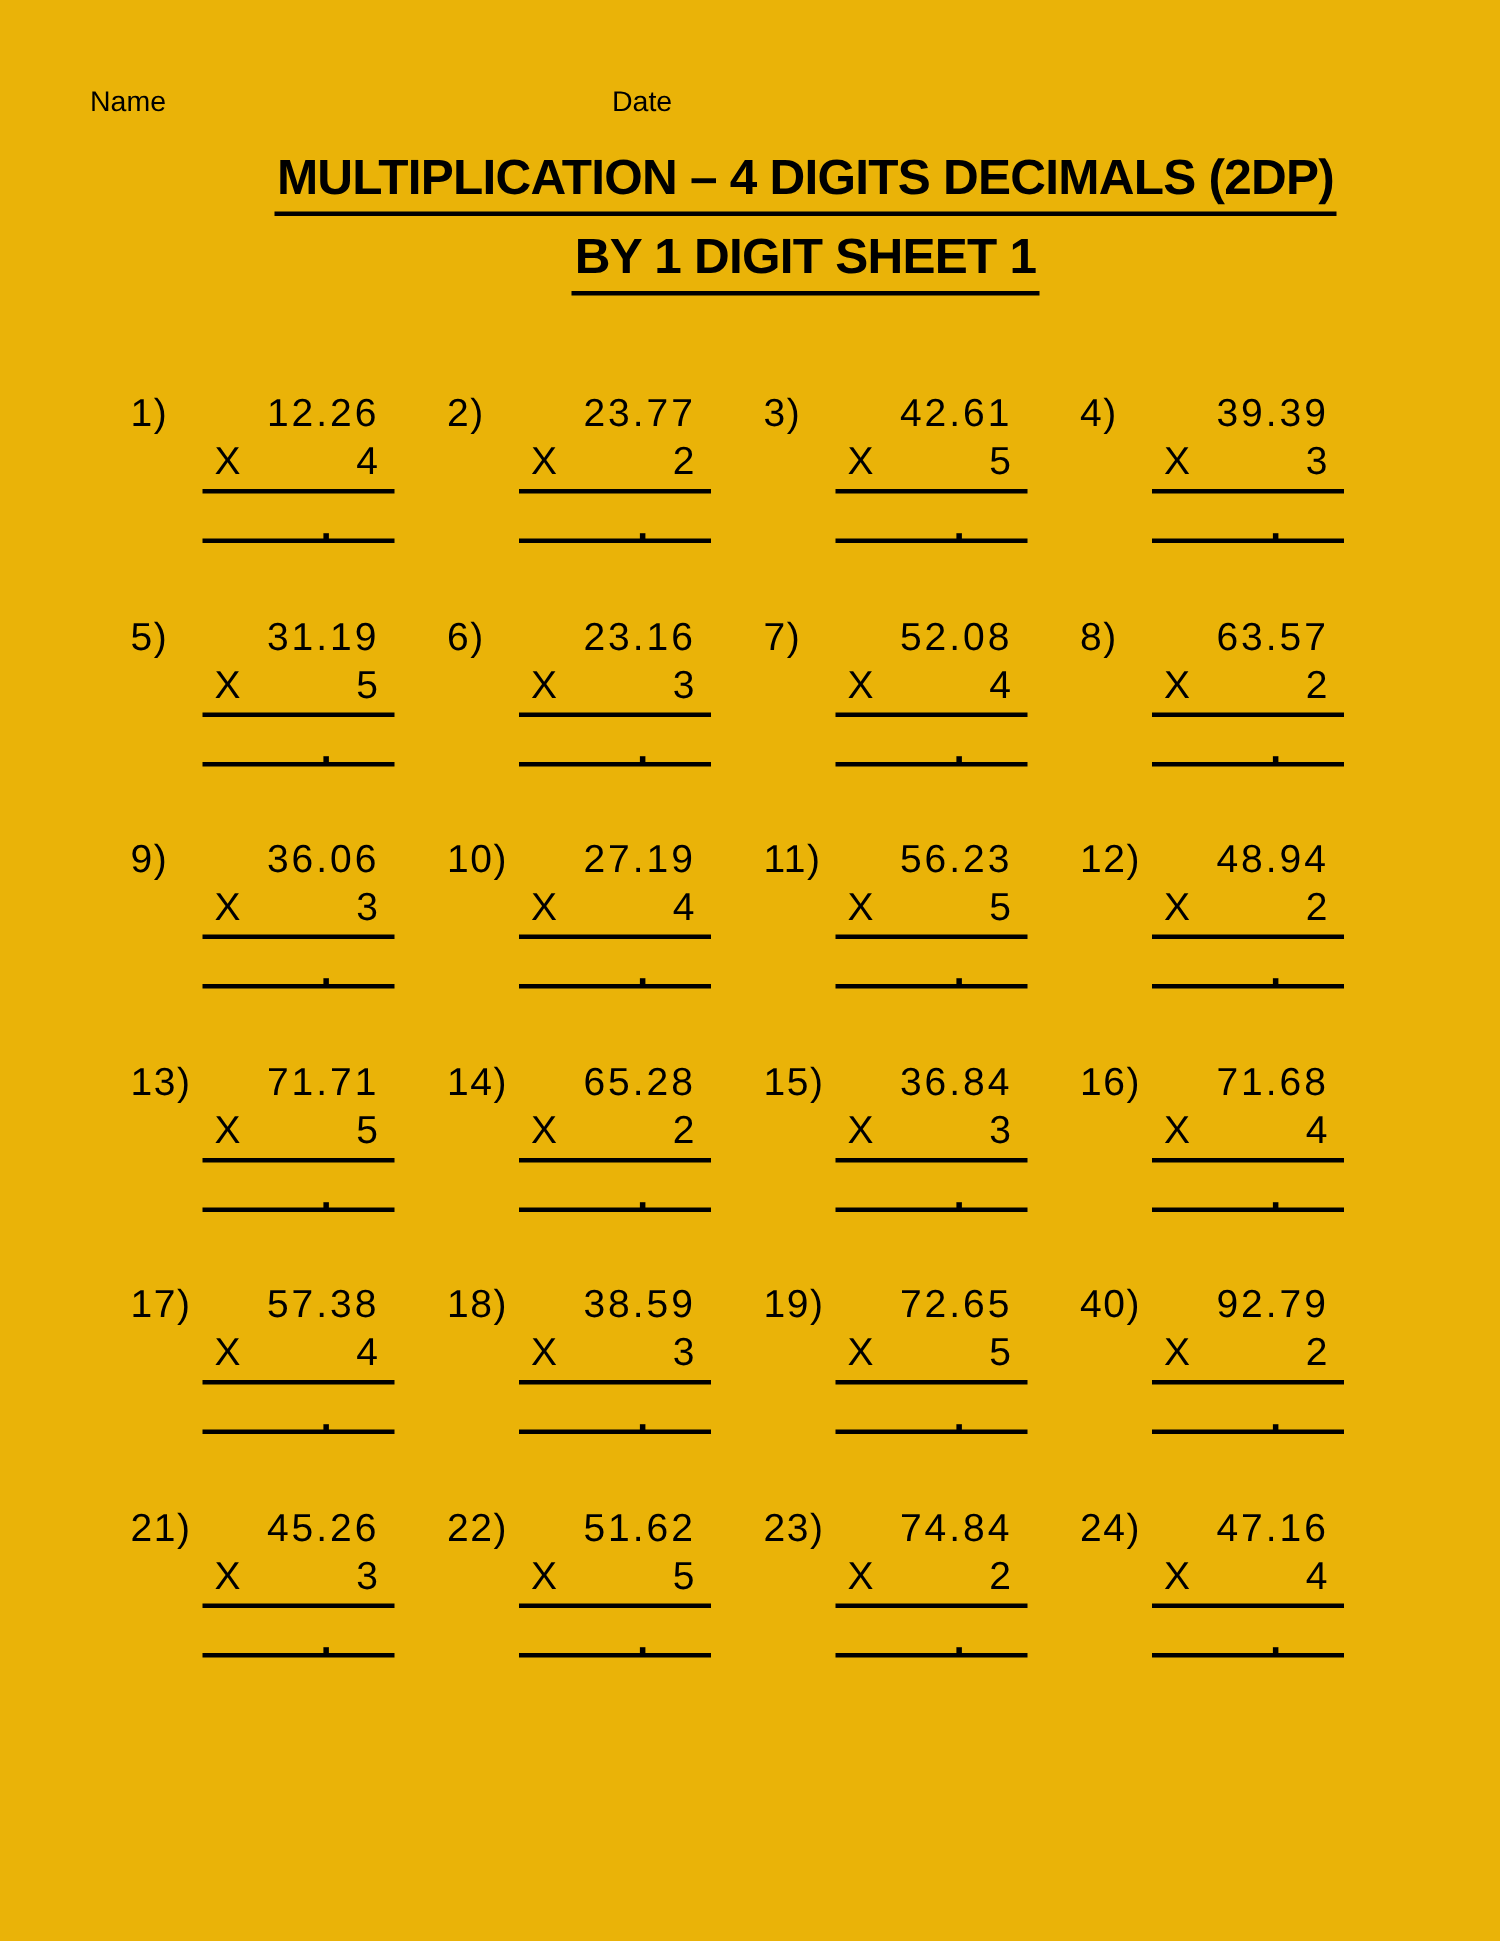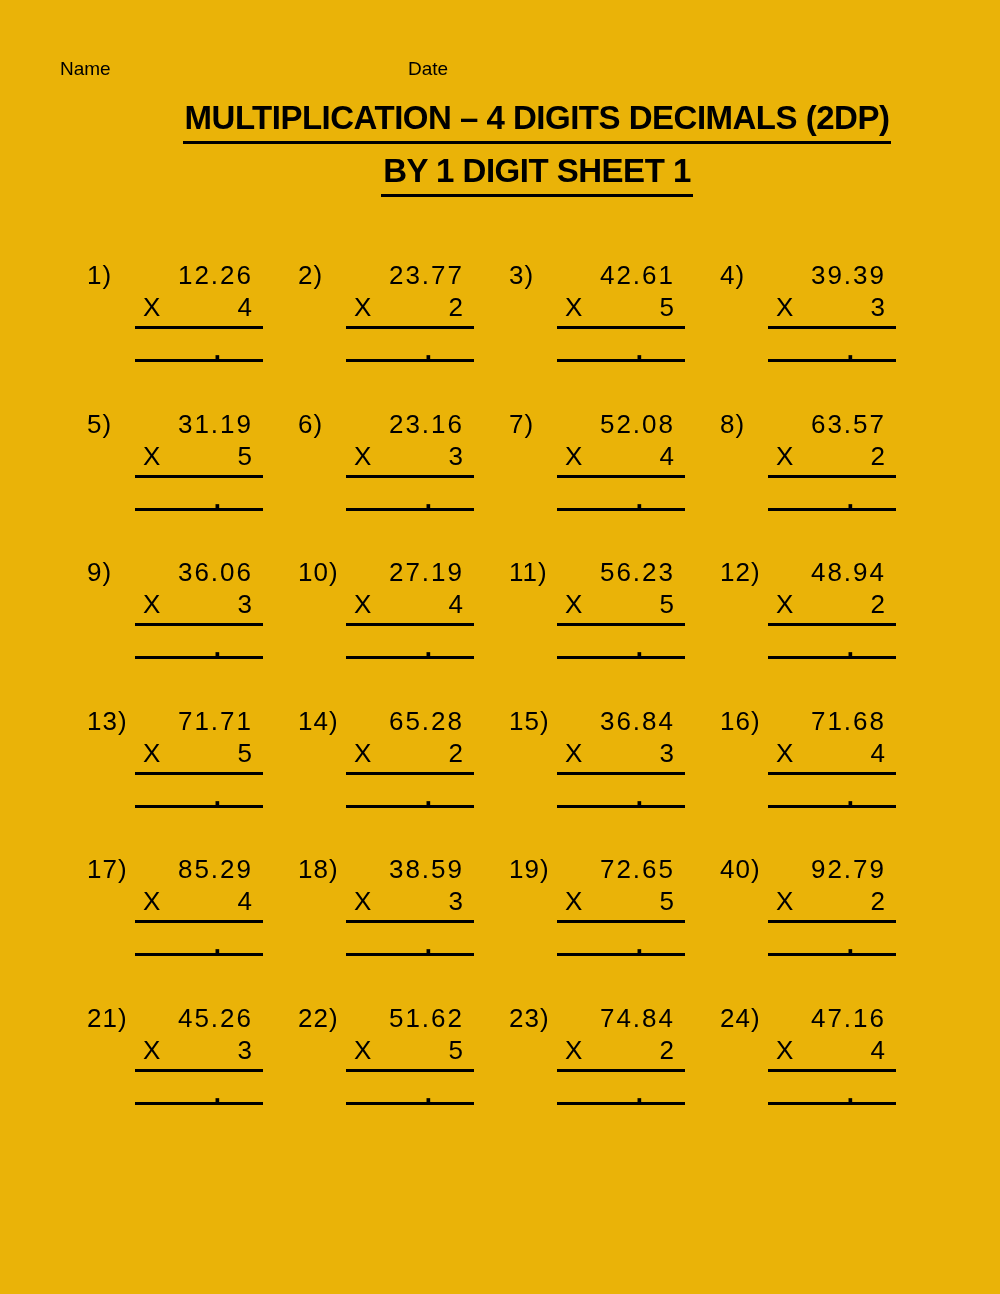--- a/index.html
+++ b/index.html
@@ -336,21 +336,21 @@
       <div class="dot-row">
         <span class="dot">.</span>
       </div>
       <div class="bottom-line"></div>
     </div>
   </div>
 
   <div class="problem">
     <div class="plabel">17)</div>
     <div class="work">
-      <div class="num-row">85.29</div>
+      <div class="num-row">57.38</div>
       <div class="x-row">
         <span class="xsign">X</span>
         <span class="multiplier">4</span>
       </div>
       <div class="dot-row">
         <span class="dot">.</span>
       </div>
       <div class="bottom-line"></div>
     </div>
   </div>

